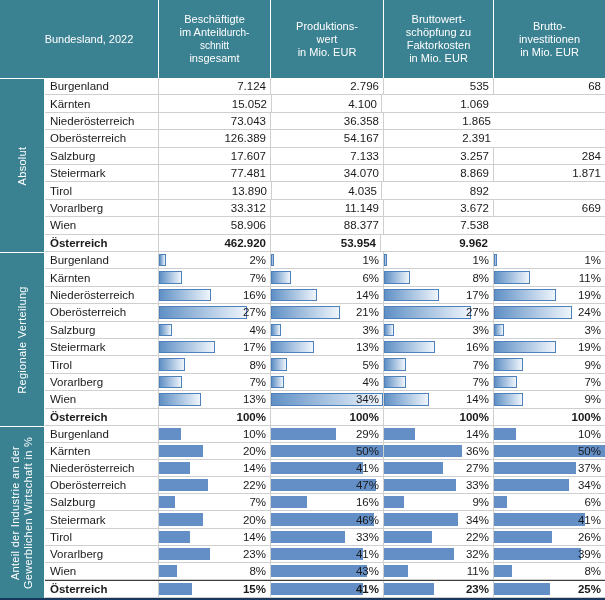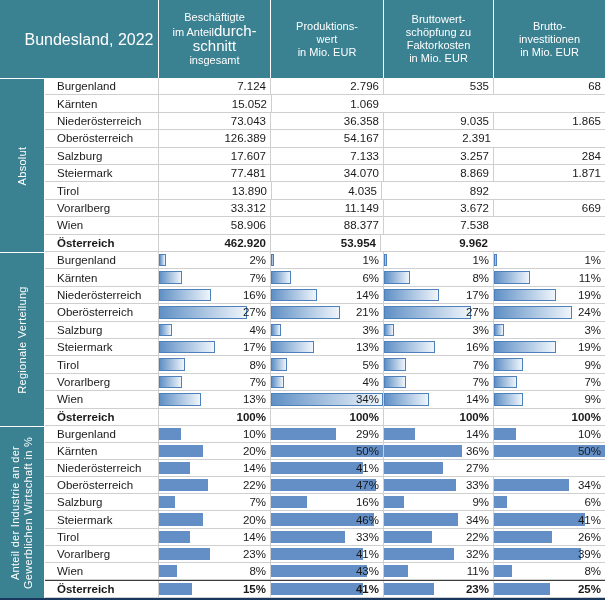--- a/index.html
+++ b/index.html
@@ -18,42 +18,42 @@
     font-family:"Liberation Sans","DejaVu Sans",sans-serif;color:var(--text);
     border-bottom:2px solid var(--dark-border);background:#fff;
   }
   
   .header{display:flex;height:78px;background:var(--teal);}
   .hcell{
     box-sizing:border-box;color:#fff;display:flex;flex-direction:column;
     align-items:center;justify-content:center;text-align:center;
     font-size:11px;line-height:13px;border-left:1px solid #fff;
   }
-  .hw0{width:158px;border-left:none;font-size:16px;margin-left:20px;}
+  .hw0{width:158px;border-left:none;font-size:11px;margin-left:20px;}
   .wc1{width:112px}.wc2{width:113px}.wc3{width:110px}.wc4{width:112px}
-  .hsmall{font-size:15px;}
+  .hsmall{font-size:10px;}
   
   .section{display:flex;height:174px;}
   .section:last-child{height:172px;}
   .side{
     width:45px;box-sizing:border-box;background:var(--teal);position:relative;
     border-top:1px solid #fff;border-right:1px solid #fff;
   }
   .vlabel{
     position:absolute;top:50%;left:50%;
     transform:translate(-50%,-50%) rotate(-90deg);
     color:#fff;font-size:11px;line-height:13px;white-space:nowrap;text-align:center;
     letter-spacing:.3px;
   }
   .rows{flex:1;display:flex;flex-direction:column;}
   .row{flex:1;display:flex;border-bottom:1px solid var(--grid);background:#fff;}
   .row.bold{font-weight:bold;}
   .row.darktop{border-top:1px solid #3c3c3c;}
   .cell{box-sizing:border-box;font-size:11.5px;display:flex;align-items:center;}
-  .wname{width:113px;padding-left:12px;}
+  .wname{width:113px;padding-left:5px;}
   .vcell{
     position:relative;border-left:1px solid var(--grid);
     justify-content:flex-end;padding-right:4px;
   }
   .bar{position:absolute;left:0;top:2px;bottom:2px;box-sizing:border-box;}
   .bar.gradient{
     background:linear-gradient(90deg,var(--bar-grad-start) 0%,var(--bar-grad-end) 100%);
     border:1px solid var(--bar-border);
   }
   .bar.solid{background:var(--bar-solid);}
@@ -114,34 +114,34 @@
             </div>
             <div class="cell vcell wc4">
               <span class="num">68</span>
             </div>
           </div>
           <div class="row">
             <div class="cell wname">Kärnten</div>
             <div class="cell vcell wc2">
               <span class="num">15.052</span>
             </div>
+            <div class="cell vcell wc3">
+              <span class="num">4.100</span>
+            </div>
             <div class="cell vcell wc4">
               <span class="num">1.069</span>
             </div>
           </div>
           <div class="row">
             <div class="cell wname">Niederösterreich</div>
             <div class="cell vcell wc1">
               <span class="num">73.043</span>
             </div>
             <div class="cell vcell wc2">
               <span class="num">36.358</span>
-            </div>
-            <div class="cell vcell wc3">
-              <span class="num">9.035</span>
             </div>
             <div class="cell vcell wc4">
               <span class="num">1.865</span>
             </div>
           </div>
           <div class="row">
             <div class="cell wname">Oberösterreich</div>
             <div class="cell vcell wc1">
               <span class="num">126.389</span>
             </div>
@@ -483,20 +483,24 @@
               <span class="num">14%</span>
             </div>
             <div class="cell vcell wc2">
               <div class="bar solid" style="width: 82%;"></div>
               <span class="num">41%</span>
             </div>
             <div class="cell vcell wc3">
               <div class="bar solid" style="width: 54%;"></div>
               <span class="num">27%</span>
             </div>
+            <div class="cell vcell wc4">
+              <div class="bar solid" style="width: 74%;"></div>
+              <span class="num">37%</span>
+            </div>
           </div>
           <div class="row">
             <div class="cell wname">Oberösterreich</div>
             <div class="cell vcell wc1">
               <div class="bar solid" style="width: 44%;"></div>
               <span class="num">22%</span>
             </div>
             <div class="cell vcell wc2">
               <div class="bar solid" style="width: 94%;"></div>
               <span class="num">47%</span>

